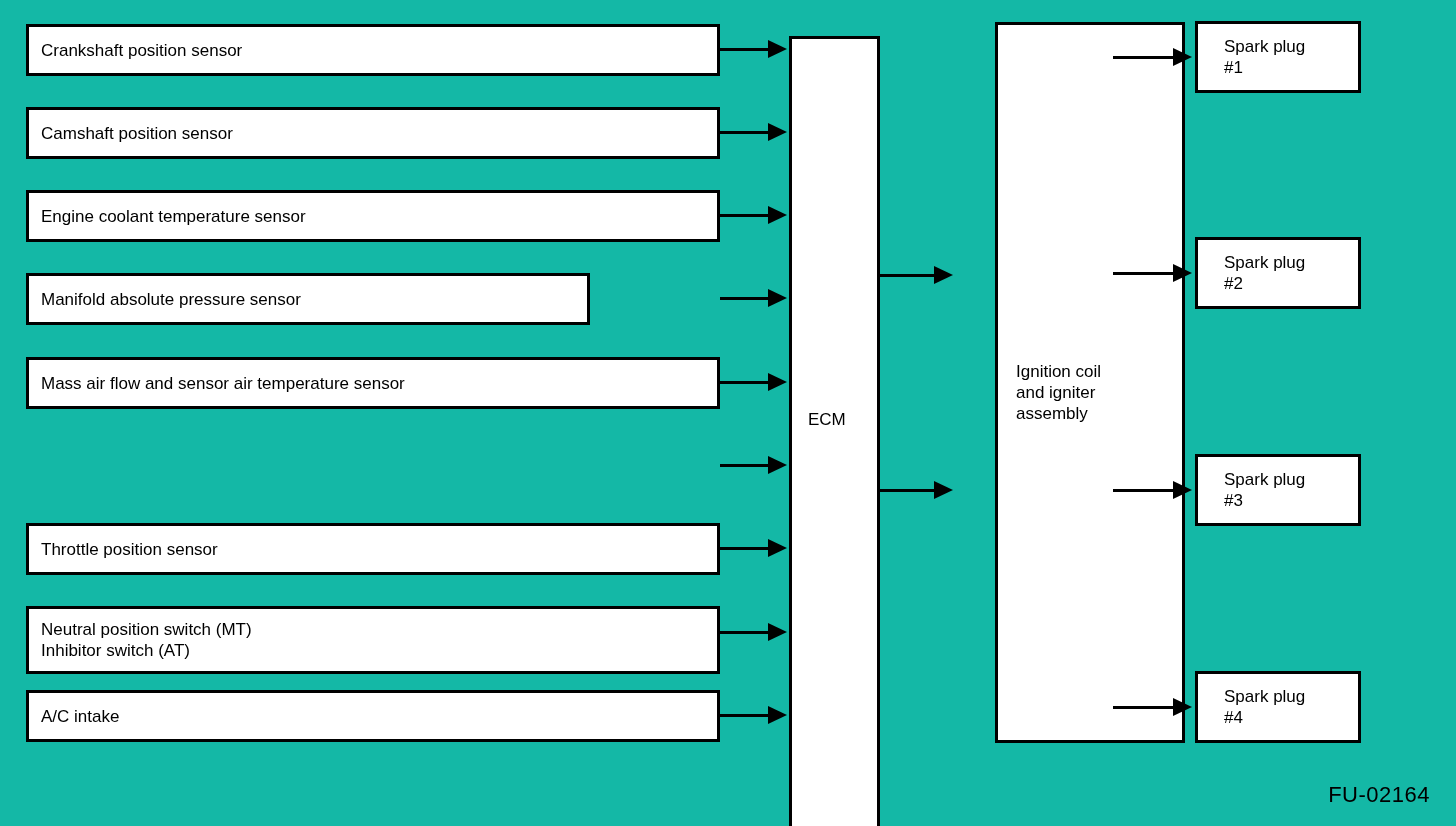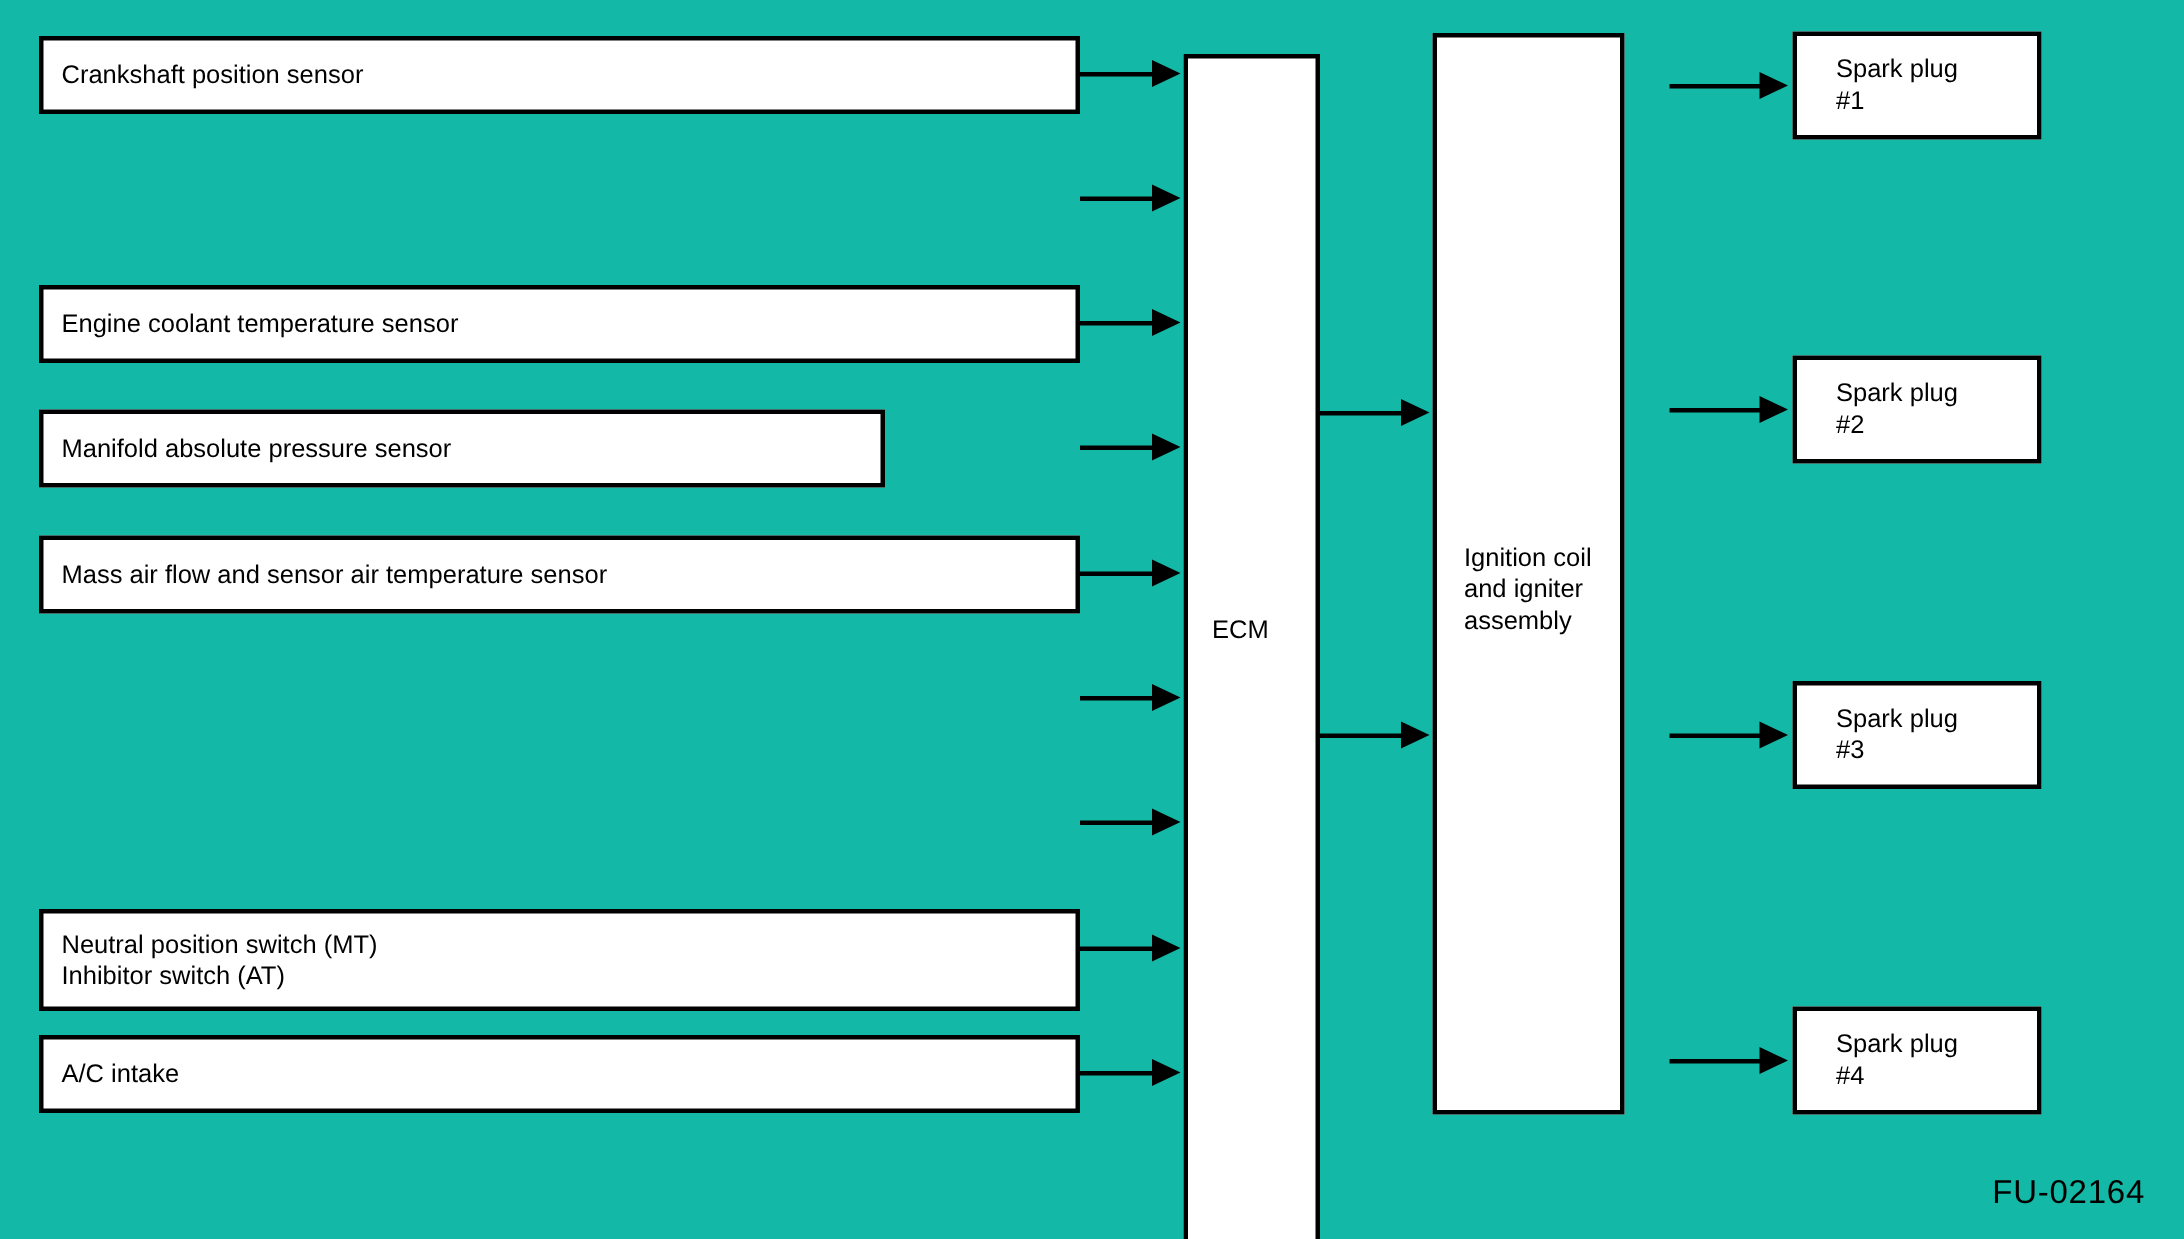--- a/index.html
+++ b/index.html
@@ -86,49 +86,55 @@
 </style>
 </head>
 <body>
 
 <div id="diagram-root">
 
   <div class="node-box sensor-box" style="left:26px; top:24px; width:694px; height:52px;">
     <div class="node-label sensor-label-1line">Crankshaft position sensor</div>
   </div>
 
+  <div class="node-box sensor-box" style="left:26px; top:107px; width:694px; height:52px;">
+    <div class="node-label sensor-label-1line">Camshaft position sensor</div>
+  </div>
 
   <div class="node-box sensor-box" style="left:26px; top:190px; width:694px; height:52px;">
     <div class="node-label sensor-label-1line">Engine coolant temperature sensor</div>
   </div>
 
   <div class="node-box sensor-box" style="left:26px; top:273px; width:564px; height:52px;">
     <div class="node-label sensor-label-1line">Manifold absolute pressure sensor</div>
   </div>
 
   <div class="node-box sensor-box" style="left:26px; top:357px; width:694px; height:52px;">
     <div class="node-label sensor-label-1line">Mass air flow and sensor air temperature sensor</div>
   </div>
 
 
+  <div class="node-box sensor-box" style="left:26px; top:523px; width:694px; height:52px;">
+    <div class="node-label sensor-label-1line">Throttle position sensor</div>
+  </div>
 
   <div class="node-box sensor-box" style="left:26px; top:606px; width:694px; height:68px;">
     <div class="node-label sensor-label-2line">Neutral position switch (MT)
 Inhibitor switch (AT)</div>
   </div>
 
   <div class="node-box sensor-box" style="left:26px; top:690px; width:694px; height:52px;">
     <div class="node-label sensor-label-1line">A/C intake</div>
   </div>
 
   <div class="node-box" style="left:789px; top:36px; width:91px; height:817px;">
     <div class="node-label ecm-label">ECM</div>
   </div>
 
-  <div class="node-box" style="left:955px; top:22px; width:128px; height:721px;padding-left:16px;">
+  <div class="node-box" style="left:995px; top:22px; width:190px; height:721px;padding-left:16px;">
     <div class="node-label coil-label">Ignition coil
 and igniter
 assembly</div>
   </div>
 
   <div class="node-box plug-box" style="left:1195px; top:21px; width:166px; height:72px;">
     <div class="node-label plug-label">Spark plug
 #1</div>
   </div>
 

